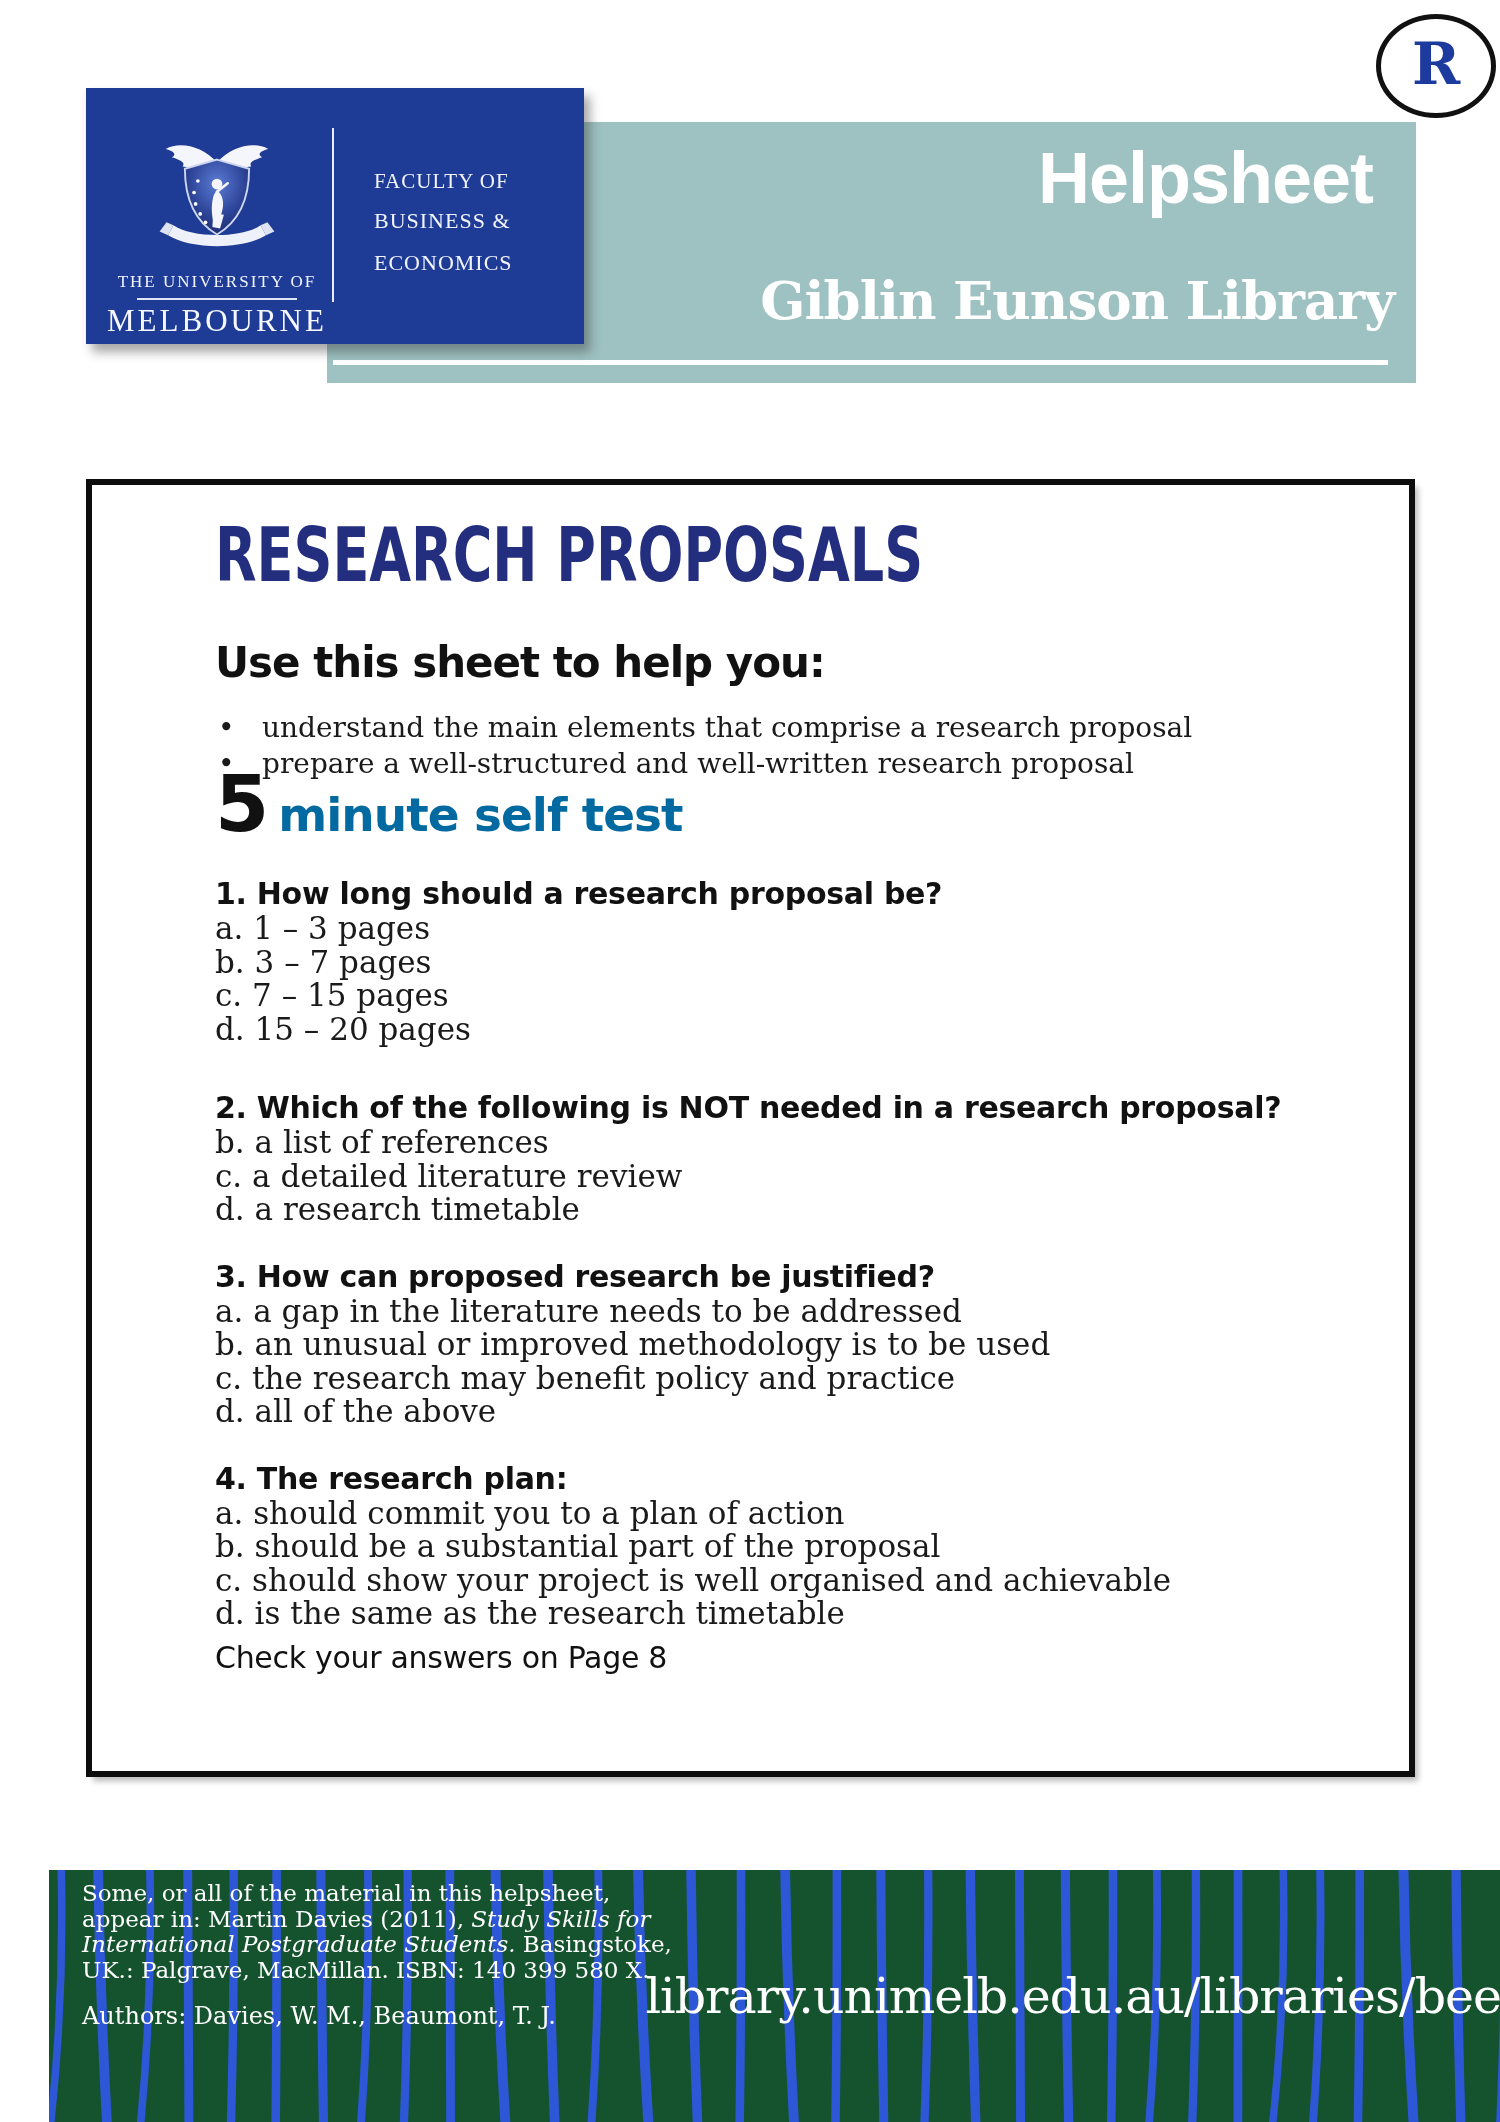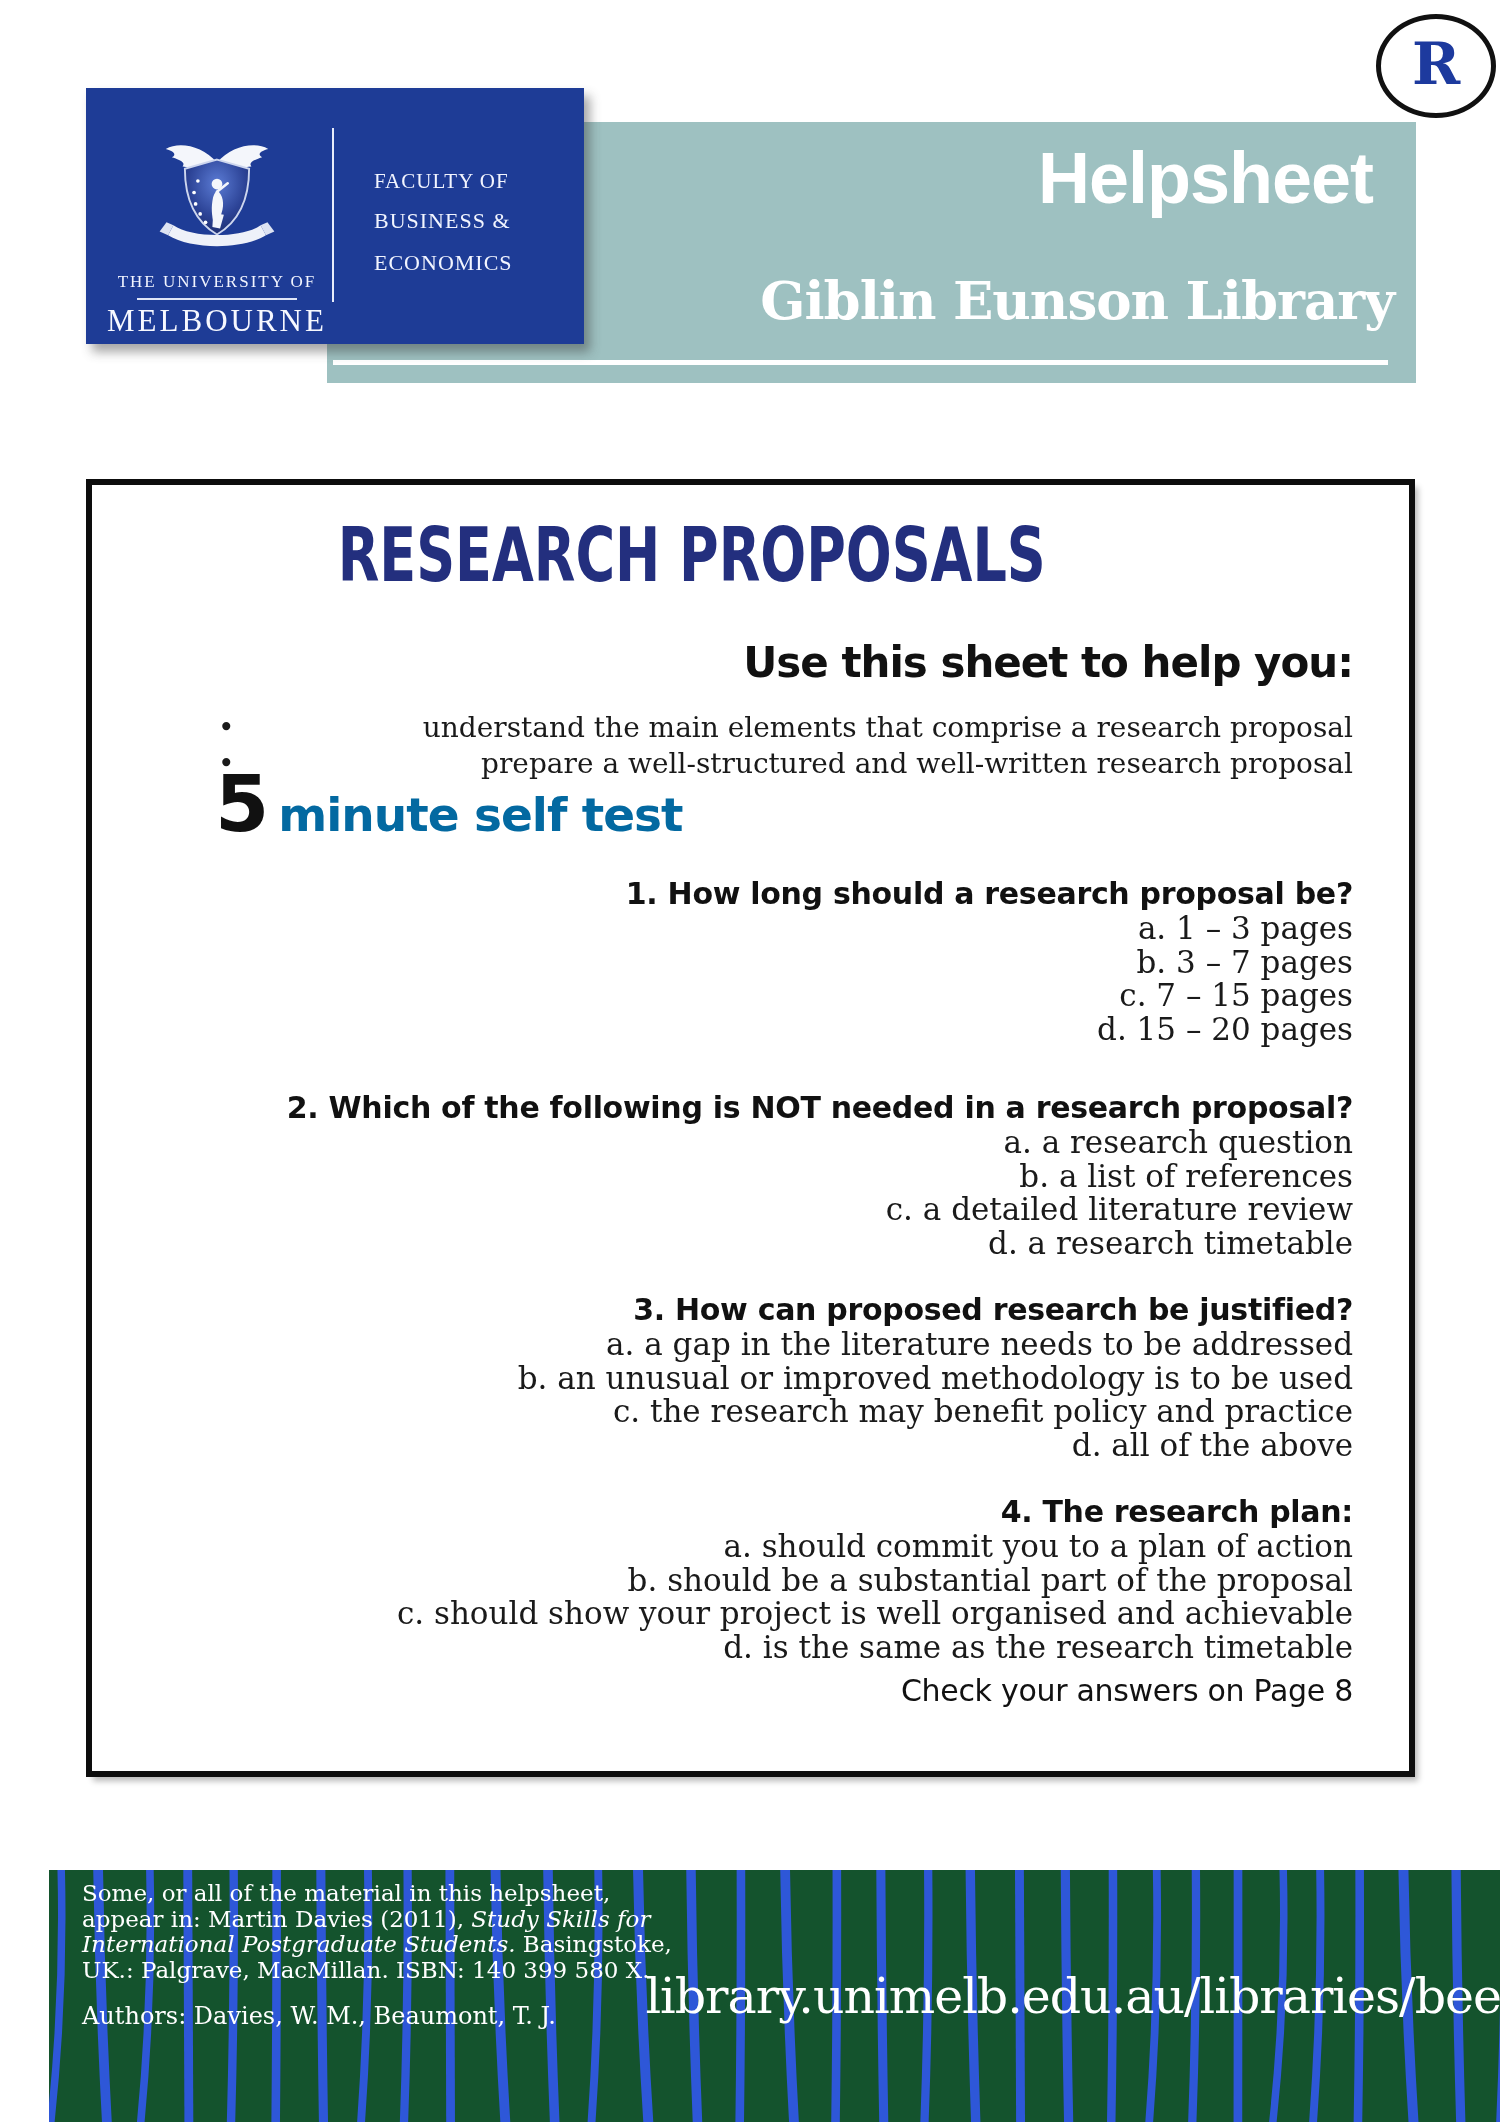--- a/index.html
+++ b/index.html
@@ -33,21 +33,21 @@
   .melbourne{position:absolute;left:0;top:215px;width:262px;text-align:center;color:#f6f8ff;
              font-family:"Liberation Serif",serif;font-size:31px;letter-spacing:3px;white-space:nowrap;}
   .logo-divider{position:absolute;left:246px;top:40px;width:2px;height:174px;background:#e8edfa;}
   .faculty{position:absolute;left:288px;top:74px;color:#f2f5ff;font-family:"Liberation Serif",serif;}
   .fac-1{font-size:21px;letter-spacing:1px;line-height:38px;white-space:nowrap;}
   .fac-2,.fac-3{font-size:22px;letter-spacing:1px;line-height:42px;white-space:nowrap;}
 
   
   .content-box{position:absolute;left:86px;top:479px;width:1329px;height:1298px;
                box-sizing:border-box;border:6px solid #0d0d0d;background:#fff;
-               padding:42px 56px 0 123px;box-shadow:5px 6px 6px -2px rgba(0,0,0,.28);text-align:right;}
+               padding:42px 56px 0 123px;box-shadow:5px 6px 6px -2px rgba(0,0,0,.28);}
   .doc-title{font-family:"DejaVu Sans",sans-serif;font-weight:bold;font-size:74px;line-height:56px;
              color:#232f7e;transform:scaleX(.73);transform-origin:left center;white-space:nowrap;height:56px;}
   .intro-head{margin-top:57px;font-family:"DejaVu Sans",sans-serif;font-weight:bold;font-size:42px;
               line-height:46px;letter-spacing:-1px;color:#111;}
   ul.bullets{margin:24px 0 0 0;padding:0;list-style:none;}
   ul.bullets li{position:relative;padding-left:47px;font-size:28px;line-height:36px;color:#1a1a1a;}
   ul.bullets li::before{content:"•";position:absolute;left:3px;top:0;font-size:28px;color:#1a1a1a;}
   .selftest{margin-top:-6px;height:56px;display:flex;align-items:baseline;}
   .big5{font-family:"DejaVu Sans",sans-serif;font-weight:bold;font-size:78px;line-height:56px;color:#111;}
   .selftest-rest{font-family:"DejaVu Sans",sans-serif;font-weight:bold;font-size:47px;
@@ -135,21 +135,20 @@
     <div id="questions">
         <div class="q">
           <div class="q-head">1. How long should a research proposal be?</div>
           <div class="q-opt">a. 1 – 3 pages</div>
           <div class="q-opt">b. 3 – 7 pages</div>
           <div class="q-opt">c. 7 – 15 pages</div>
           <div class="q-opt">d. 15 – 20 pages</div>
         </div>
         <div class="q">
           <div class="q-head">2. Which of the following is NOT needed in a research proposal?</div>
-          <div class="q-opt">a. a research question</div>
           <div class="q-opt">b. a list of references</div>
           <div class="q-opt">c. a detailed literature review</div>
           <div class="q-opt">d. a research timetable</div>
         </div>
         <div class="q">
           <div class="q-head">3. How can proposed research be justified?</div>
           <div class="q-opt">a. a gap in the literature needs to be addressed</div>
           <div class="q-opt">b. an unusual or improved methodology is to be used</div>
           <div class="q-opt">c. the research may benefit policy and practice</div>
           <div class="q-opt">d. all of the above</div>

